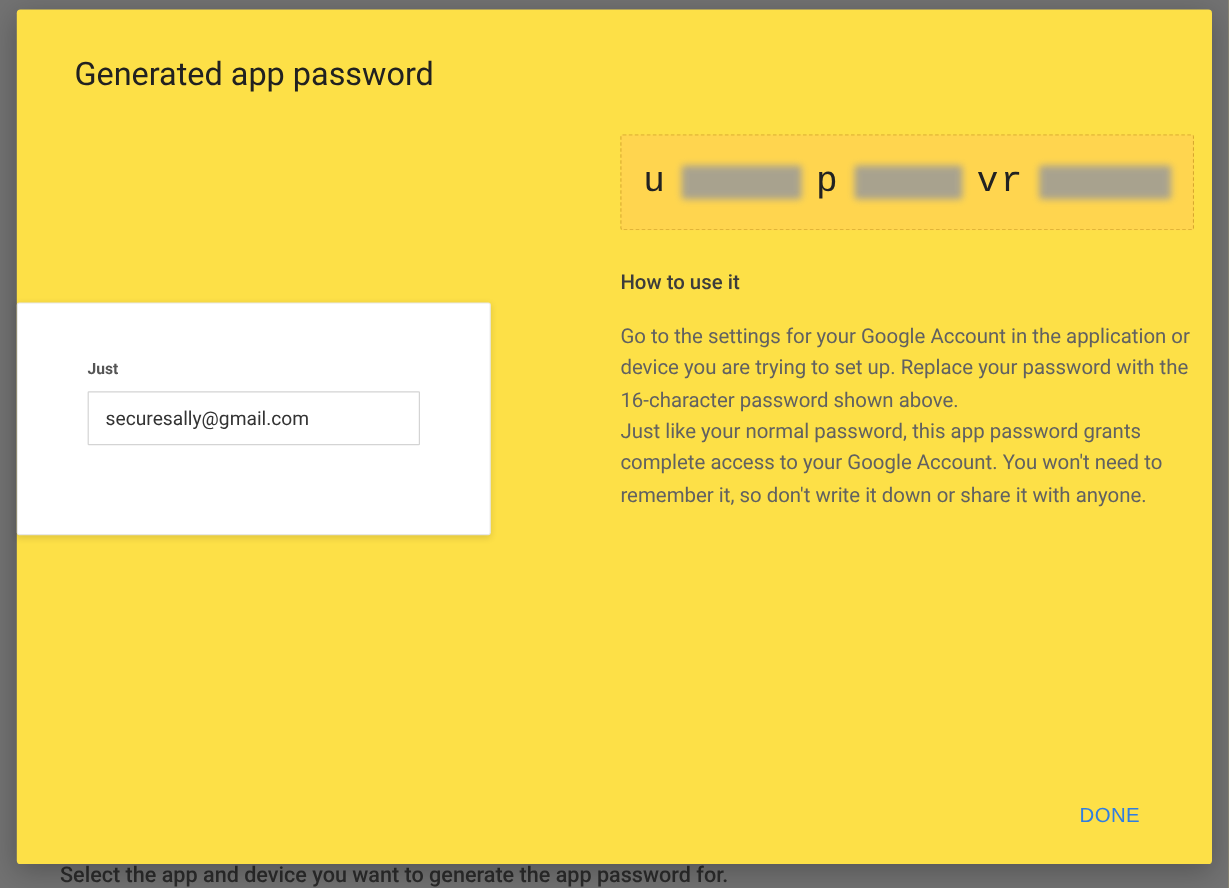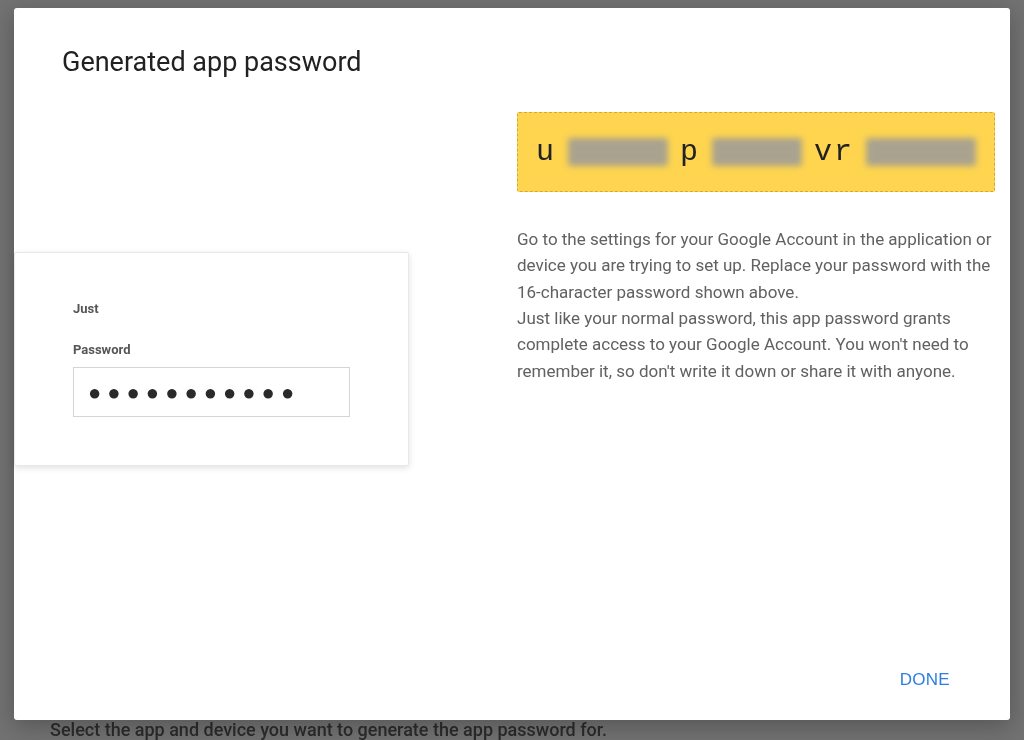--- a/index.html
+++ b/index.html
@@ -19,21 +19,21 @@
       position: absolute;
       inset: 0;
       background: rgba(100,100,100,0.6);
     }
     .modal {
       position: absolute;
       top: 8px;
       left: 14px;
       right: 14px;
       bottom: 20px;
-      background: #ffffff;
+      background: #fde047;
       border-radius: 3px;
       box-shadow: 0 6px 24px rgba(0,0,0,0.25);
       padding: 38px 48px 28px 48px;
     }
     .modal-title {
       font-size: 27px;
       font-weight: 400;
       color: #212121;
       margin-bottom: 34px;
     }
@@ -169,42 +169,40 @@
 
   <h1 class="modal-title">Generated app password</h1>
 
   <div class="columns">
 
     <div class="left-col">
       <div class="login-card">
 
         <div class="field-group">
           <label class="field-label">Just</label>
+          <input class="text-input" type="text" readonly="" value="securesally@gmail.com" style="">
         </div>
 
-        <div class="field-group" style="margin-bottom:0">
-          <label class="field-label">Password</label>
-          <div class="pw-dots">●●●●●●●●●●●</div>
-        </div>
 
       </div>
     </div>
 
     <div class="right-col">
 
 
       <div class="pw-box">
         <span class="pw-char">u</span>
         <span class="blur-block blur-a"></span>
         <span class="pw-char">p</span>
         <span class="blur-block blur-b"></span>
         <span class="pw-char">vr</span>
         <span class="blur-block blur-c"></span>
       </div>
 
+      <div class="howto-h">How to use it</div>
 
       <p class="howto-p" style="white-space:pre-line">Go to the settings for your Google Account in the application or device you are trying to set up. Replace your password with the 16-character password shown above.
 Just like your normal password, this app password grants complete access to your Google Account. You won't need to remember it, so don't write it down or share it with anyone.</p>
 
     </div>
 
   </div>
 
   <div class="button-row">
     <button class="done-btn">DONE</button>

